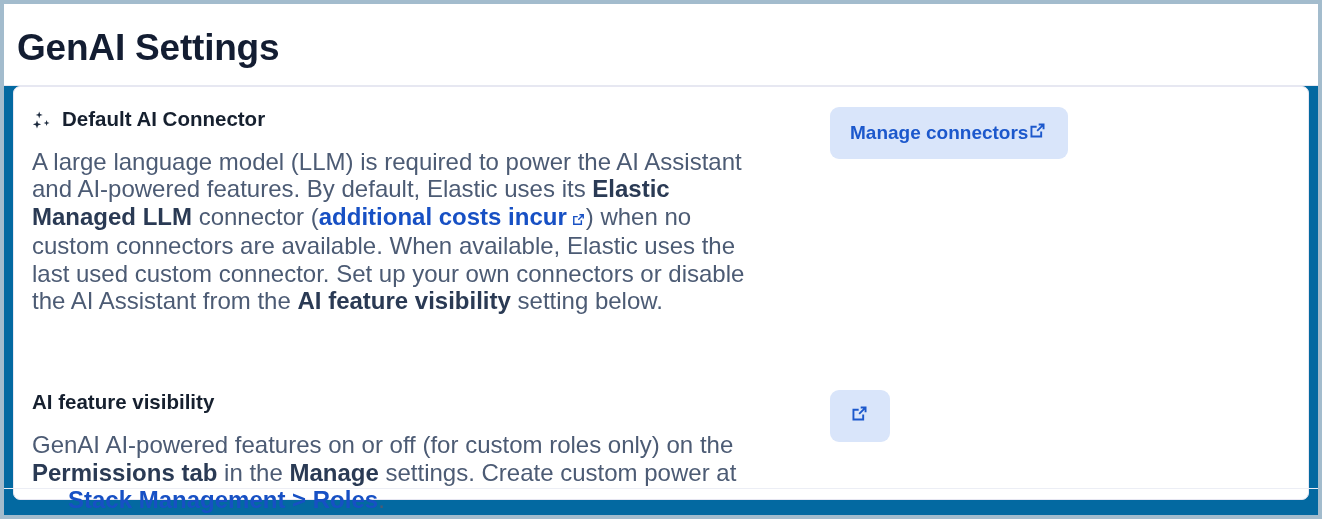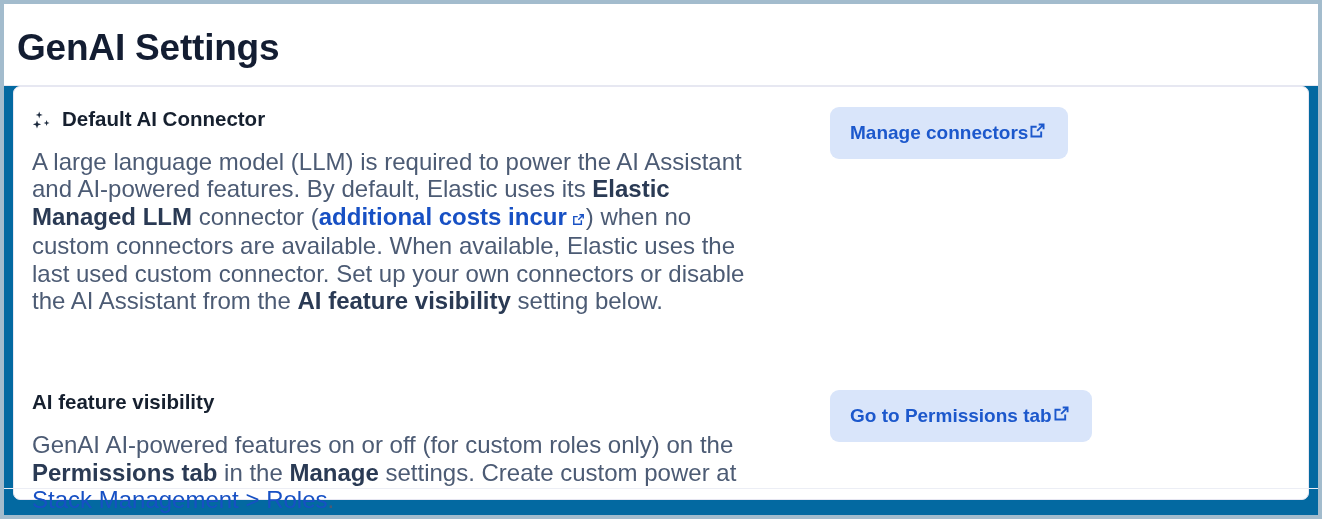--- a/index.html
+++ b/index.html
@@ -119,22 +119,23 @@
     text-decoration: none;
     white-space: nowrap;
   }
   .link .ext-ic {
     display: inline-block;
     vertical-align: -2px;
     margin-left: 4px;
   }
   .link-plain {
     color: #1750c4;
-    font-weight: normal;
+    font-weight: bold;
     text-decoration: none;
+    margin-left: 36px;
   }
 
   
   .action-button {
     display: inline-flex;
     align-items: center;
     background: #d9e5fa;
     color: #1c58cc;
     border: none;
     border-radius: 9px;
@@ -211,21 +212,20 @@
 
           <div class="section-heading no-icon">
             <span>AI feature visibility</span>
           </div>
 
           <p class="body-copy"><span>GenAI AI-powered features on or off (for custom roles only) on the </span><b>Permissions tab</b><span> in the </span><b>Manage</b><span> settings. Create custom power at </span><a href="#" class="link-plain">Stack Management &gt; Roles</a><span>.</span></p>
         </div>
 
         <div class="section-action">
           <button class="action-button">
-            <span>Go to Permissions tab</span>
             <span>
               <svg viewBox="0 0 16 16" width="19" height="19" aria-hidden="true">
                 <path d="M2.1 4.1 h5.2 v1.6 H3.7 v6.6 h6.6 V8.9 h1.6 v5.0 H2.1 Z" fill="#1c58cc"></path>
                 <path d="M9.0 2.1 h4.9 v4.9 h-1.6 V4.8 L8.25 8.85 L7.15 7.75 L11.2 3.7 H9.0 Z" fill="#1c58cc"></path>
               </svg>
             </span>
           </button>
         </div>
       </div>
 

